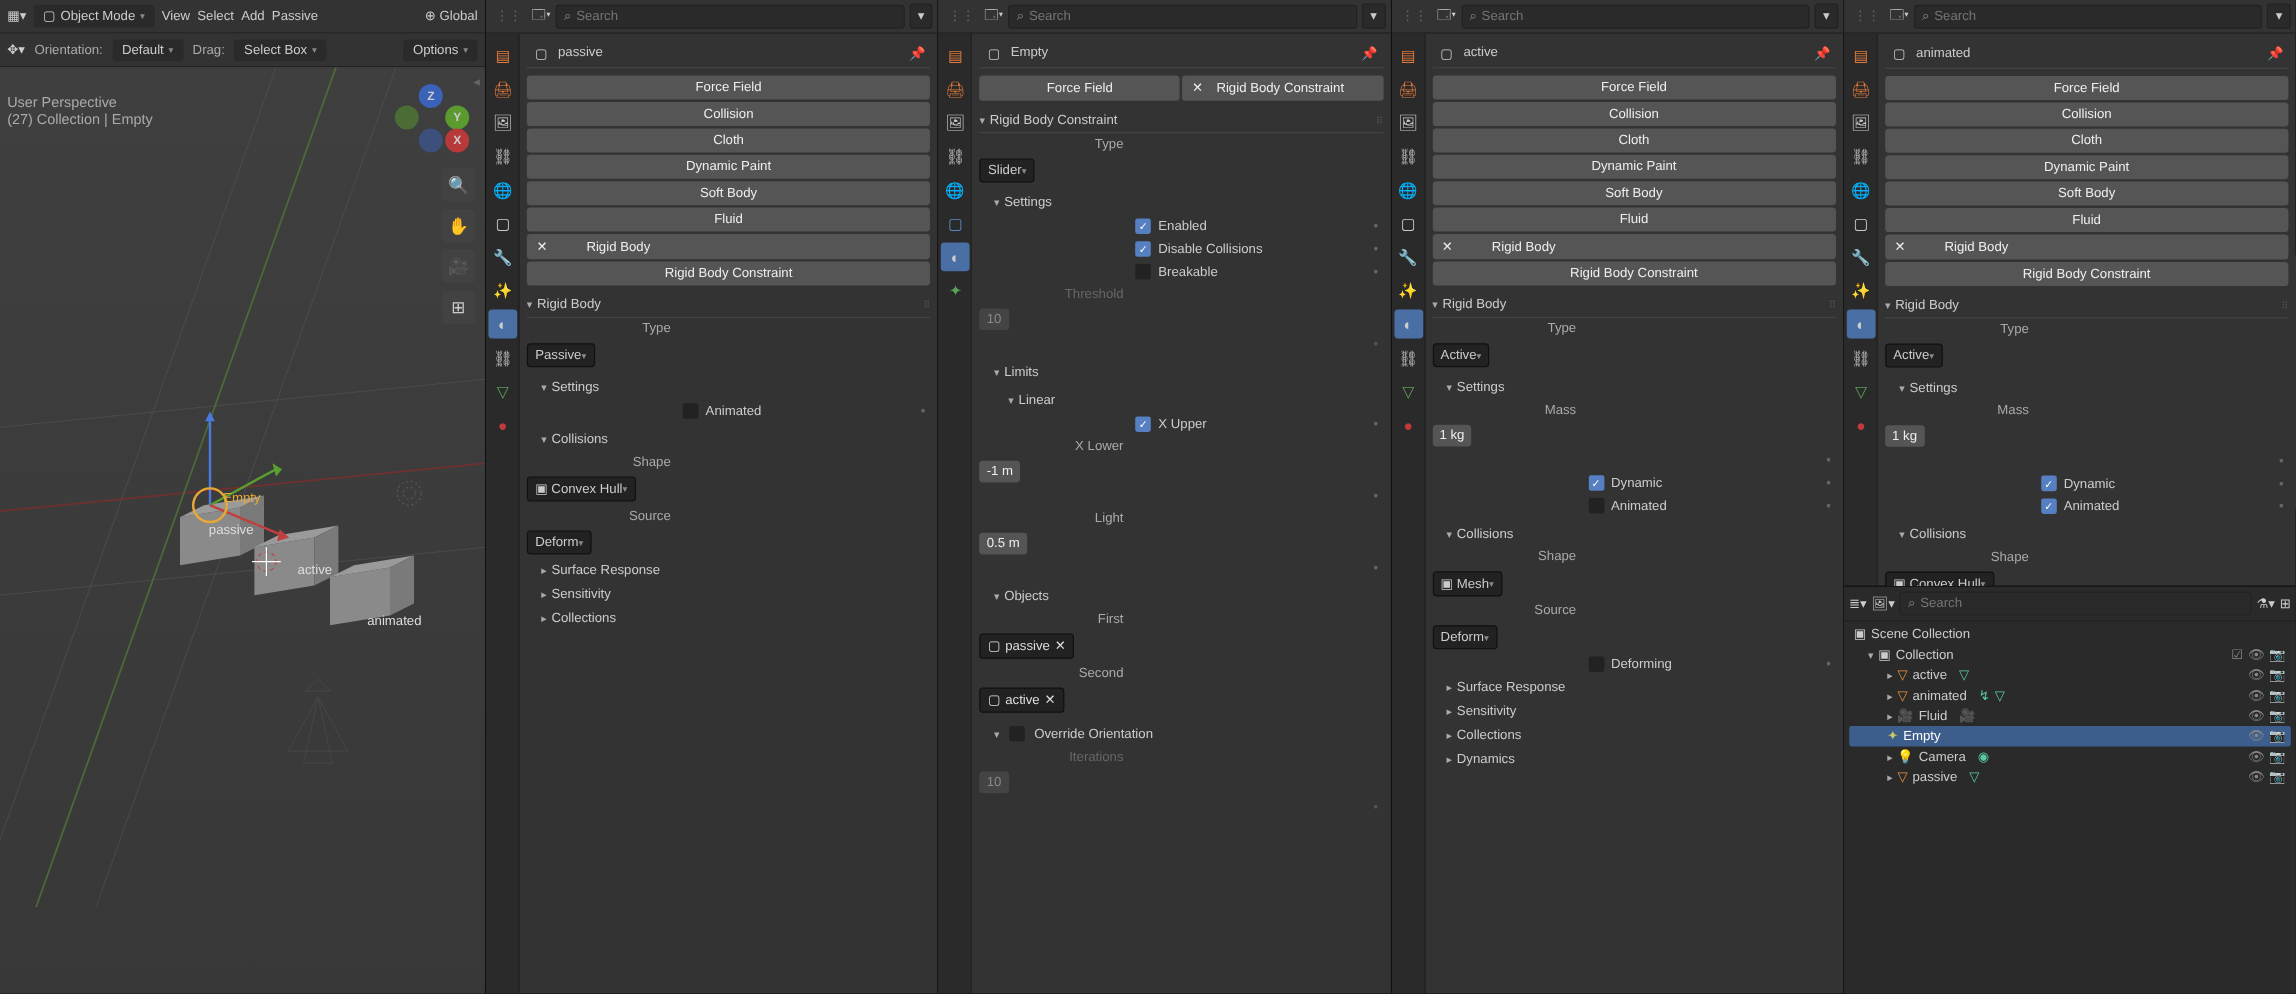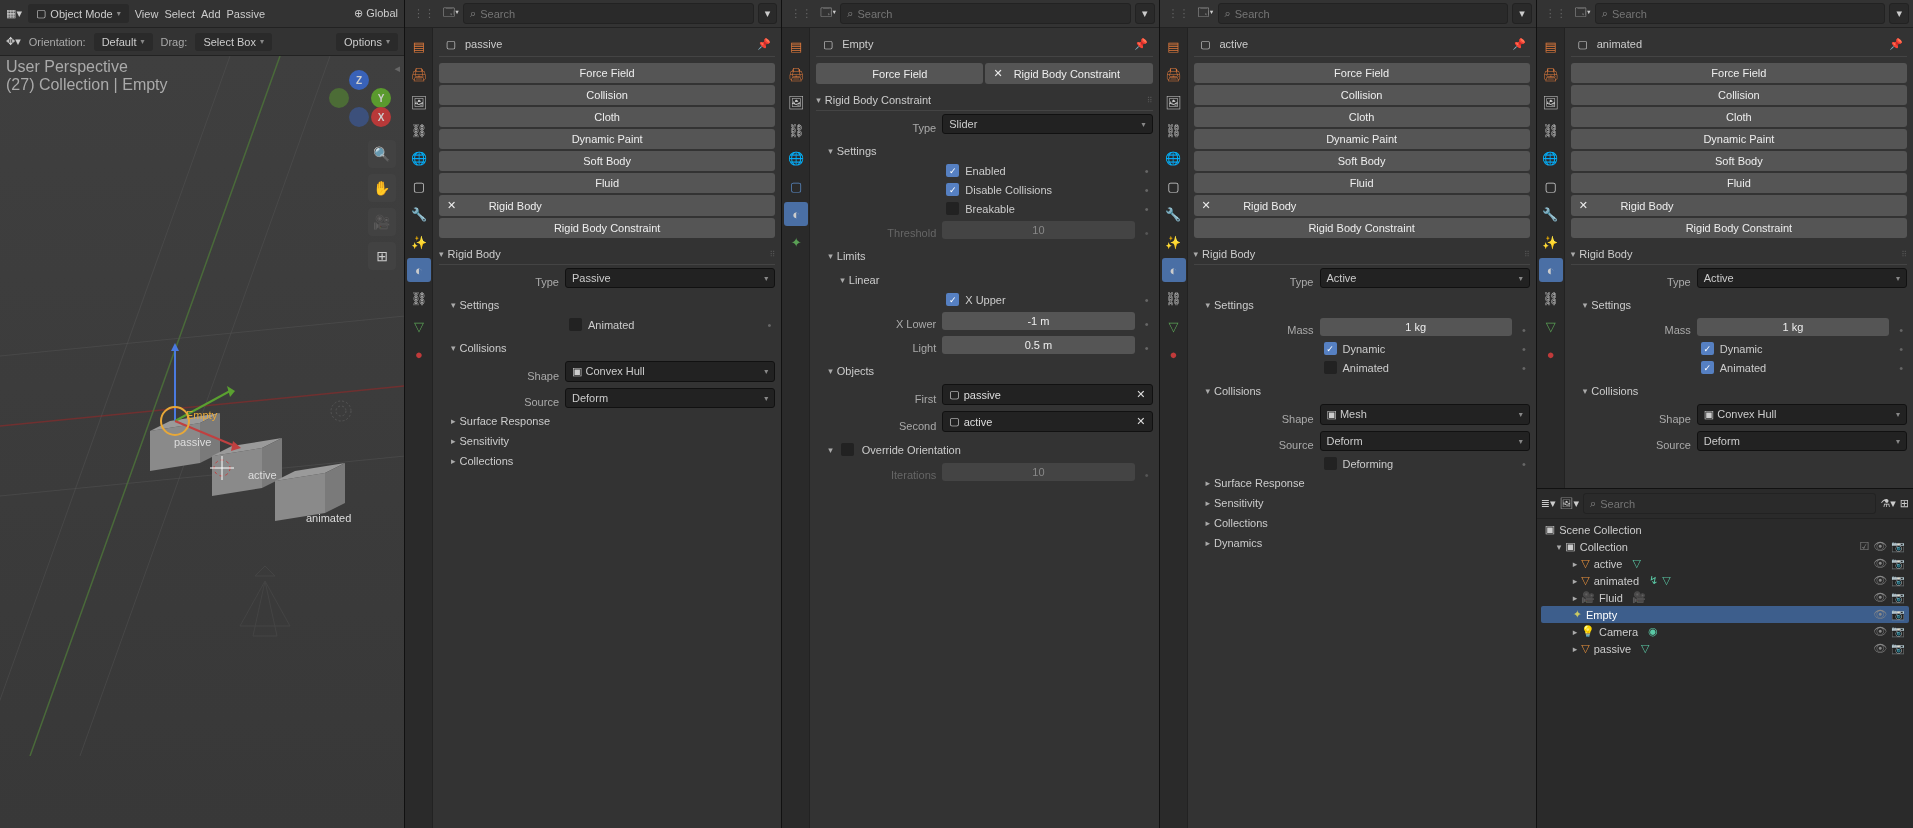--- a/index.html
+++ b/index.html
@@ -5,21 +5,21 @@
 * { margin: 0; padding: 0; box-sizing: border-box; font-family: -apple-system, BlinkMacSystemFont, "Segoe UI", sans-serif; }
 body { background: #1a1a1a; color: #ccc; font-size: 11px; overflow: hidden; }
 .app { display: flex; height: 828px; width: 1913px; }
 .viewport { width: 405px; height: 100%; background: #3a3a3a; position: relative; border-right: 1px solid #111; }
 .panel { flex: 1; background: #333; border-right: 1px solid #111; display: flex; flex-direction: column; min-width: 0; }
 .panel:last-child { border-right: none; display: flex; flex-direction: column; }
 .vp-header { background: #333; padding: 4px 6px; display: flex; align-items: center; gap: 6px; border-bottom: 1px solid #222; height: 28px; }
 .mode-select { background: #2a2a2a; border-radius: 3px; padding: 3px 8px; display: flex; align-items: center; gap: 4px; }
 .drop-icon { font-size: 8px; color: #888; }
 .vp-toolbar { background: #333; padding: 4px 6px; display: flex; align-items: center; gap: 8px; border-bottom: 1px solid #222; height: 28px; }
-.vp-info { position: absolute; top: 58px; left: 6px; color: #aaa; font-size: 16px; }
+.vp-info { position: absolute; top: 78px; left: 6px; color: #aaa; font-size: 12px; }
 .gizmo-box { position: absolute; top: 70px; right: 15px; width: 60px; height: 60px; }
 .axis-label { position: absolute; width: 20px; height: 20px; border-radius: 10px; display: flex; align-items: center; justify-content: center; font-weight: bold; font-size: 10px; }
 .vp-tools { position: absolute; right: 8px; top: 140px; display: flex; flex-direction: column; gap: 6px; }
 .vp-tool-btn { width: 28px; height: 28px; background: #424242; border-radius: 4px; display: flex; align-items: center; justify-content: center; font-size: 14px; }
 .grid-area { position: absolute; inset: 56px 0 0 0; background: linear-gradient(to bottom, #3f3f3f, #383838); overflow: hidden; }
 .obj-label { position: absolute; color: #ddd; font-size: 11px; }
 .panel-header { display: flex; align-items: center; gap: 4px; padding: 4px; background: #333; border-bottom: 1px solid #222; height: 28px; }
 .drag-dots { color: #666; padding: 0 4px; cursor: grab; }
 .search-box { flex: 1; background: #2a2a2a; border: 1px solid #222; border-radius: 3px; padding: 3px 6px; display: flex; align-items: center; gap: 4px; }
 .search-icon { color: #888; font-size: 11px; }
@@ -35,21 +35,21 @@
 .pin-icon { margin-left: auto; color: #888; }
 .physics-grid { display: grid; grid-template-columns: 1fr 1fr; gap: 2px; margin: 6px 0; }
 .physics-grid.single { grid-template-columns: 1fr; }
 .physics-btn { background: #555; padding: 4px; border-radius: 3px; text-align: center; display: flex; align-items: center; justify-content: center; gap: 4px; color: #eee; }
 .physics-btn.remove { background: #555; justify-content: flex-start; padding-left: 8px; }
 .section-header { display: flex; align-items: center; gap: 4px; padding: 4px 0; border-bottom: 1px solid #444; margin-top: 4px; }
 .section-header.sub { padding-left: 12px; border-bottom: none; }
 .section-header.sub2 { padding-left: 24px; border-bottom: none; }
 .expand-icon { font-size: 9px; color: #aaa; }
 .drag-handle { margin-left: auto; color: #555; font-size: 8px; }
-.prop-row { display: flex; align-items: flex-end; padding: 3px 0; gap: 6px; }
+.prop-row { display: flex; align-items: flex-start; padding: 3px 0; gap: 6px; flex-direction: column; }
 .prop-label { width: 120px; text-align: right; color: #aaa; }
 .prop-input { flex: 1; background: #222; border: 1px solid #111; border-radius: 3px; padding: 3px 6px; color: #ddd; }
 .prop-select { flex: 1; background: #222; border: 1px solid #111; border-radius: 3px; padding: 3px 6px; display: flex; align-items: center; justify-content: space-between; }
 .prop-num { flex: 1; background: #555; border-radius: 3px; padding: 3px 6px; text-align: center; color: #eee; }
 .check-row { display: flex; align-items: center; gap: 6px; padding: 3px 0; padding-left: 130px; }
 .check { width: 13px; height: 13px; background: #222; border-radius: 2px; }
 .check.on { background: #5680c2; display: flex; align-items: center; justify-content: center; color: white; font-size: 9px; }
 .keydot { color: #666; margin-left: auto; padding: 0 4px; }
 .collapsed-row { display: flex; align-items: center; gap: 4px; padding: 4px 0 4px 12px; }
 .outliner { background: #2a2a2a; border-top: 1px solid #111; flex: 1; }

